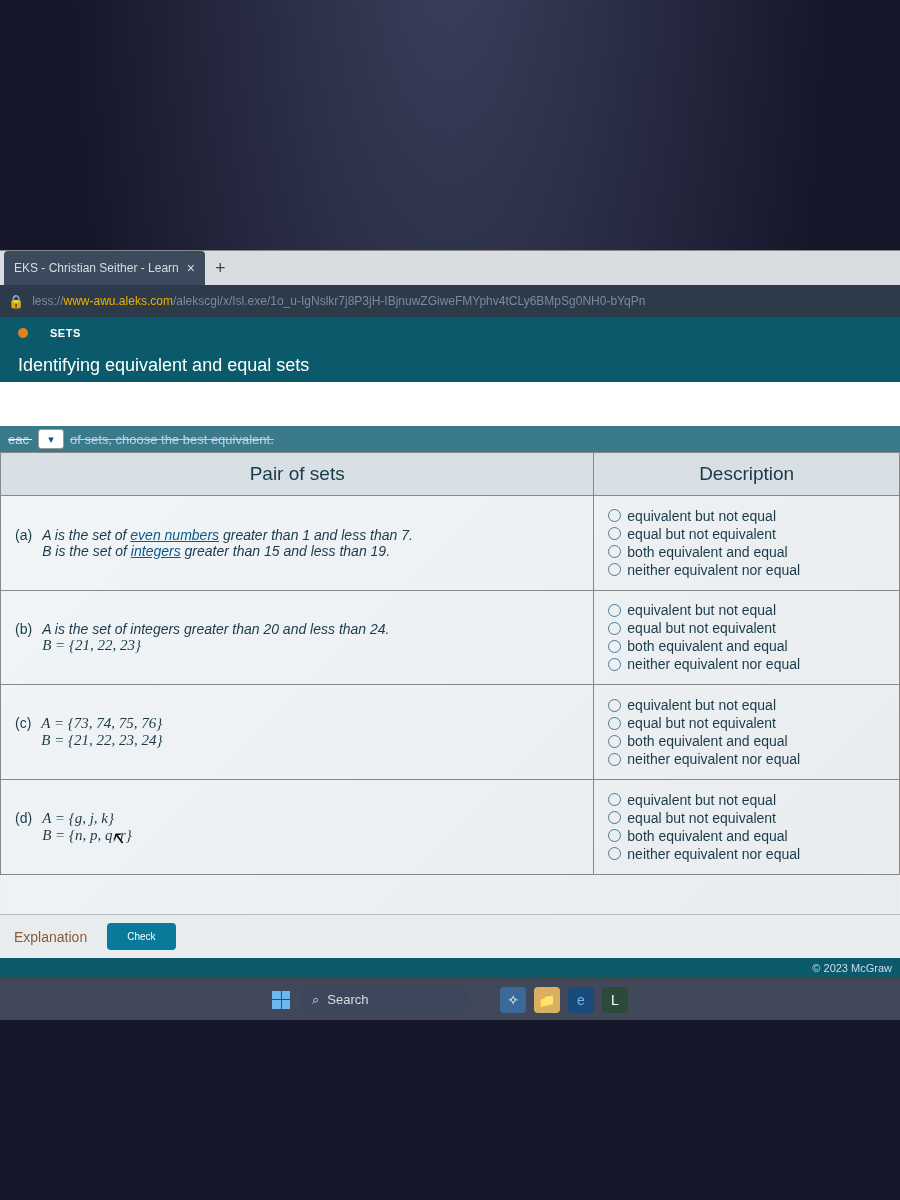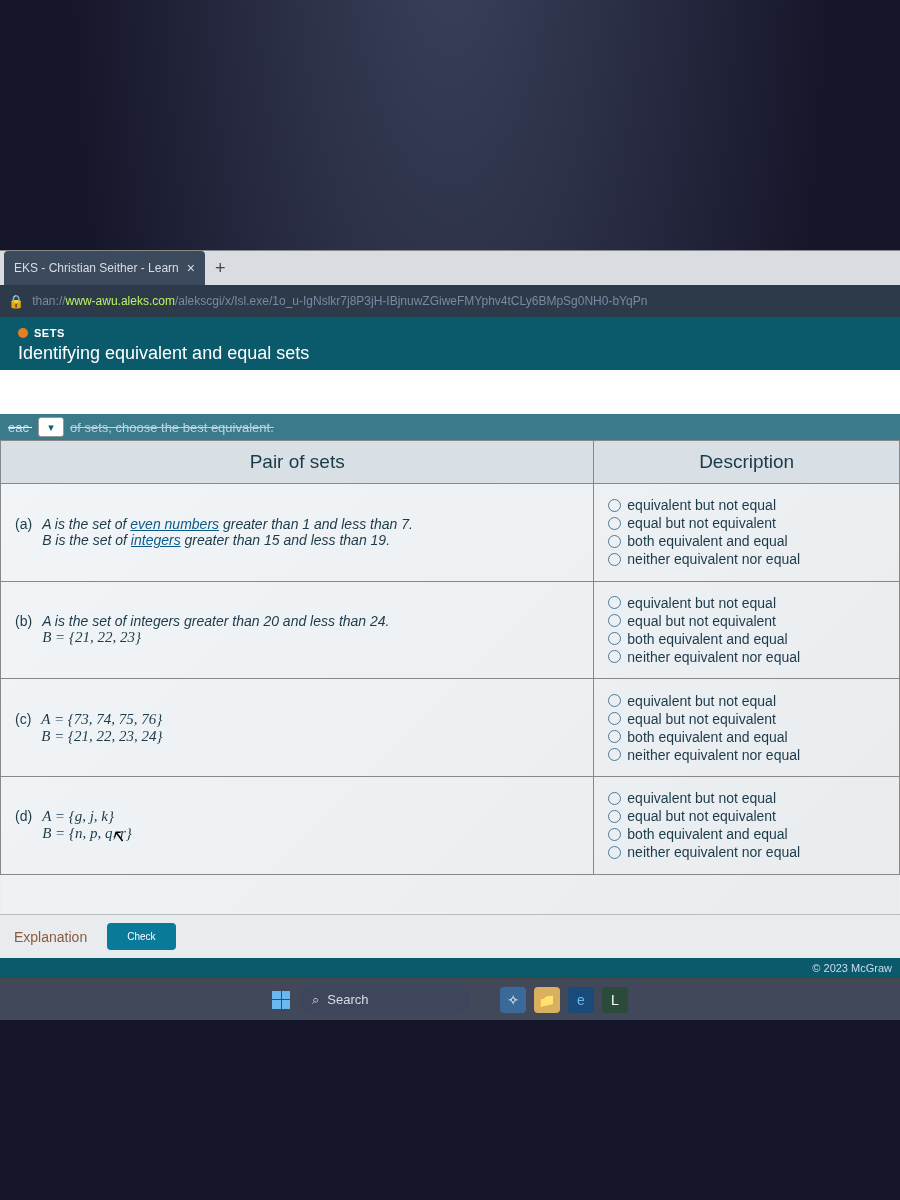--- a/index.html
+++ b/index.html
@@ -70,34 +70,34 @@
   .lock-icon {
     color: #8fa2b8;
     font-size: 13px;
   }
   .url {
     color: #7a8aa0;
     font-size: 12px;
     white-space: nowrap;
     overflow: hidden;
   }
-  .url .domain { color: #bef264; }
+  .url .domain { color: #eab308; }
   .content-header {
     background: #0a5a6b;
     color: #fff;
     padding: 10px 18px 6px 18px;
   }
   .sets-badge {
     display: flex;
     align-items: center;
-    gap: 6px;
+    gap: 22px;
     font-size: 11px;
     font-weight: bold;
     letter-spacing: 0.5px;
-    margin-bottom: 4px;
+    margin-bottom: 16px;
   }
   .sets-dot {
     width: 10px; height: 10px;
     background: #e67e22;
     border-radius: 50%;
   }
   .lesson-title {
     font-size: 18px;
     font-weight: normal;
   }
@@ -261,21 +261,21 @@
     <div class="tab">
       <span>EKS - Christian Seither - Learn</span>
       <span class="tab-close">×</span>
     </div>
     <div class="new-tab">+</div>
   </div>
 
   <div class="url-bar">
     <span class="lock-icon">🔒</span>
     <div class="url">
-      <span>than://</span><span class="domain">www-awu.aleks.com</span><span>/alekscgi/x/Isl.exe/1o_u-IgNslkr7j8P3jH-IBjnuwZGiweFMYphv4tCLy6BMpSg0NH0-bYqPn</span>
+      <span>less://</span><span class="domain">www-awu.aleks.com</span><span>/alekscgi/x/Isl.exe/1o_u-IgNslkr7j8P3jH-IBjnuwZGiweFMYphv4tCLy6BMpSg0NH0-bYqPn</span>
     </div>
   </div>
 
   <div class="content-header">
     <div class="sets-badge">
       <span class="sets-dot"></span>
       <span>SETS</span>
     </div>
     <div class="lesson-title">Identifying equivalent and equal sets</div>
   </div>

